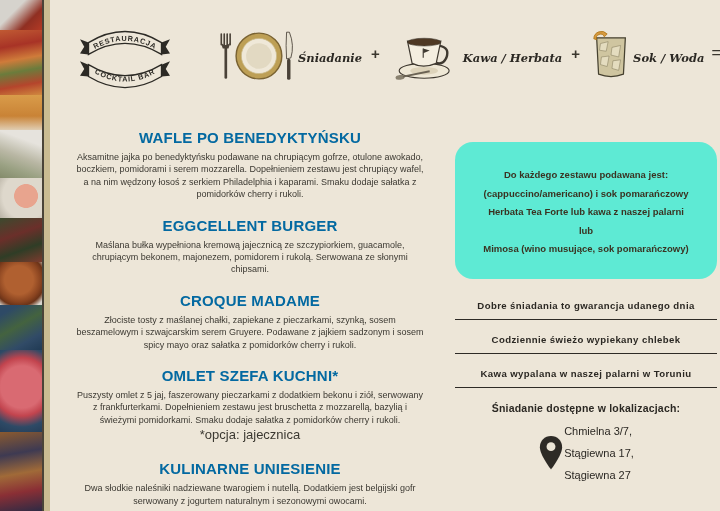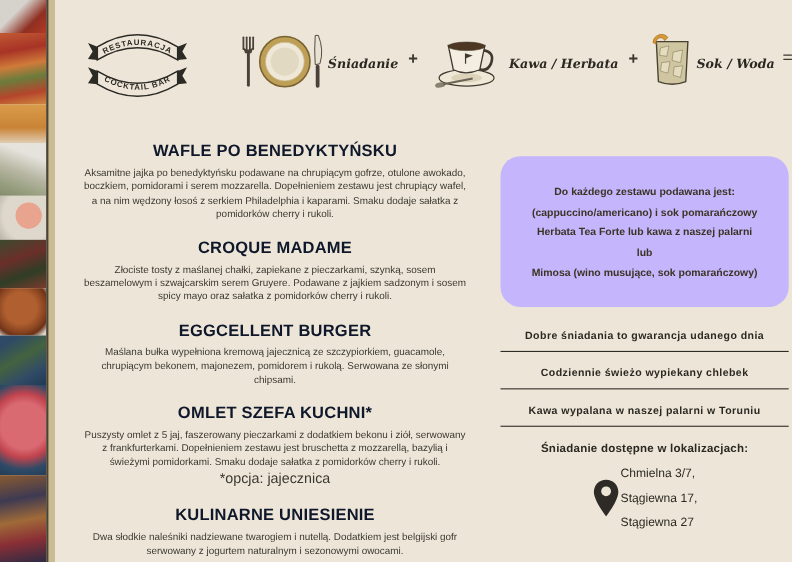--- a/index.html
+++ b/index.html
@@ -31,21 +31,21 @@
   .offer-label { font-family:"DejaVu Serif", serif; font-style:italic; font-weight:bold; font-size:11.5px; color:#2b2823; margin-top:3px; white-space:nowrap; }
   .op { font-size:15px; color:#3b372f; margin:0 9px 34px; font-weight:bold; }
   .op-eq { font-size:16px; margin:0 7px 34px; font-weight:normal; }
   .price-wrap { display:flex; align-items:flex-start; margin-bottom:12px; }
   .price-big { font-size:52px; line-height:0.9; color:#2b2925; font-weight:400; display:inline-block; transform:scaleX(0.82); transform-origin:left top; letter-spacing:-2px; }
   .price-cur { font-size:22px; color:#0f766e; letter-spacing:0.5px; margin-left:-6px; margin-top:1px; font-weight:300; }
 
   
   .menu-col { position:absolute; left:74px; top:129px; width:352px; text-align:center; color:#3b3831; }
   .menu-item { margin-bottom:16px; }
-  .item-title { font-size:15px; font-weight:bold; color:#0f172a; letter-spacing:0.2px; margin-bottom:5px; }
+  .item-title { font-size:15px; font-weight:bold; color:#0369a1; letter-spacing:0.2px; margin-bottom:5px; }
   .item-desc { font-size:9px; line-height:1.38; }
   .item-note { font-size:13px; line-height:1.38; }
 
   
   .right-col { position:absolute; left:455px; top:142px; width:262px; text-align:center; color:#2b2823; }
   .info-box { border-radius:18px; padding:24px 8px 20px; min-height:132px; font-weight:bold; font-size:9.5px; line-height:1.95; color:#3a3322; }
   .taglines { margin-top:21px; }
   .tagline { font-weight:bold; font-size:9.6px; letter-spacing:0.4px; padding-bottom:8px; border-bottom:1.4px solid #2e2b26; margin-bottom:14px; white-space:nowrap; }
   .locations { margin-top:13px; }
   .loc-heading { font-weight:bold; font-size:10.5px; letter-spacing:0.2px; margin-bottom:6px; }
@@ -148,47 +148,47 @@
 
   <div class="menu-col">
 
     <section class="menu-item">
       <h2 class="item-title">WAFLE PO BENEDYKTYŃSKU</h2>
       <p class="item-desc">Aksamitne jajka po benedyktyńsku podawane na chrupiącym gofrze, otulone awokado, boczkiem, pomidorami i serem mozzarella. Dopełnieniem zestawu jest chrupiący wafel, a na nim wędzony łosoś z serkiem Philadelphia i kaparami. Smaku dodaje sałatka z pomidorków cherry i rukoli.</p>
       <p class="item-note"></p>
     </section>
 
     <section class="menu-item">
+      <h2 class="item-title">EGGCELLENT BURGER</h2>
+      <p class="item-desc">Maślana bułka wypełniona kremową jajecznicą ze szczypiorkiem, guacamole, chrupiącym bekonem, majonezem, pomidorem i rukolą. Serwowana ze słonymi chipsami.</p>
+      <p class="item-note"></p>
+    </section>
+
+    <section class="menu-item">
       <h2 class="item-title">CROQUE MADAME</h2>
       <p class="item-desc">Złociste tosty z maślanej chałki, zapiekane z pieczarkami, szynką, sosem beszamelowym i szwajcarskim serem Gruyere. Podawane z jajkiem sadzonym i sosem spicy mayo oraz sałatka z pomidorków cherry i rukoli.</p>
-      <p class="item-note"></p>
-    </section>
-
-    <section class="menu-item">
-      <h2 class="item-title">EGGCELLENT BURGER</h2>
-      <p class="item-desc">Maślana bułka wypełniona kremową jajecznicą ze szczypiorkiem, guacamole, chrupiącym bekonem, majonezem, pomidorem i rukolą. Serwowana ze słonymi chipsami.</p>
       <p class="item-note"></p>
     </section>
 
     <section class="menu-item">
       <h2 class="item-title">OMLET SZEFA KUCHNI*</h2>
       <p class="item-desc">Puszysty omlet z 5 jaj, faszerowany pieczarkami z dodatkiem bekonu i ziół, serwowany z frankfurterkami. Dopełnieniem zestawu jest bruschetta z mozzarellą, bazylią i świeżymi pomidorkami. Smaku dodaje sałatka z pomidorków cherry i rukoli.</p>
       <p class="item-note">*opcja: jajecznica</p>
     </section>
 
     <section class="menu-item">
       <h2 class="item-title">KULINARNE UNIESIENIE</h2>
       <p class="item-desc">Dwa słodkie naleśniki nadziewane twarogiem i nutellą. Dodatkiem jest belgijski gofr serwowany z jogurtem naturalnym i sezonowymi owocami.</p>
       <p class="item-note"></p>
     </section>
   </div>
 
   <div class="right-col">
 
-    <div class="info-box" style="background:#c4b5fd;text-align:center;">
+    <div class="info-box" style="background:#5eead4;text-align:center;">
       <div>Do każdego zestawu podawana jest:</div>
       <div>(cappuccino/americano) i sok pomarańczowy</div>
       <div>Herbata Tea Forte lub kawa z naszej palarni</div>
       <div>lub</div>
       <div>Mimosa (wino musujące, sok pomarańczowy)</div>
     </div>
 
     <div class="taglines">
       <div class="tagline">Dobre śniadania to gwarancja udanego dnia</div>
       <div class="tagline">Codziennie świeżo wypiekany chlebek</div>

